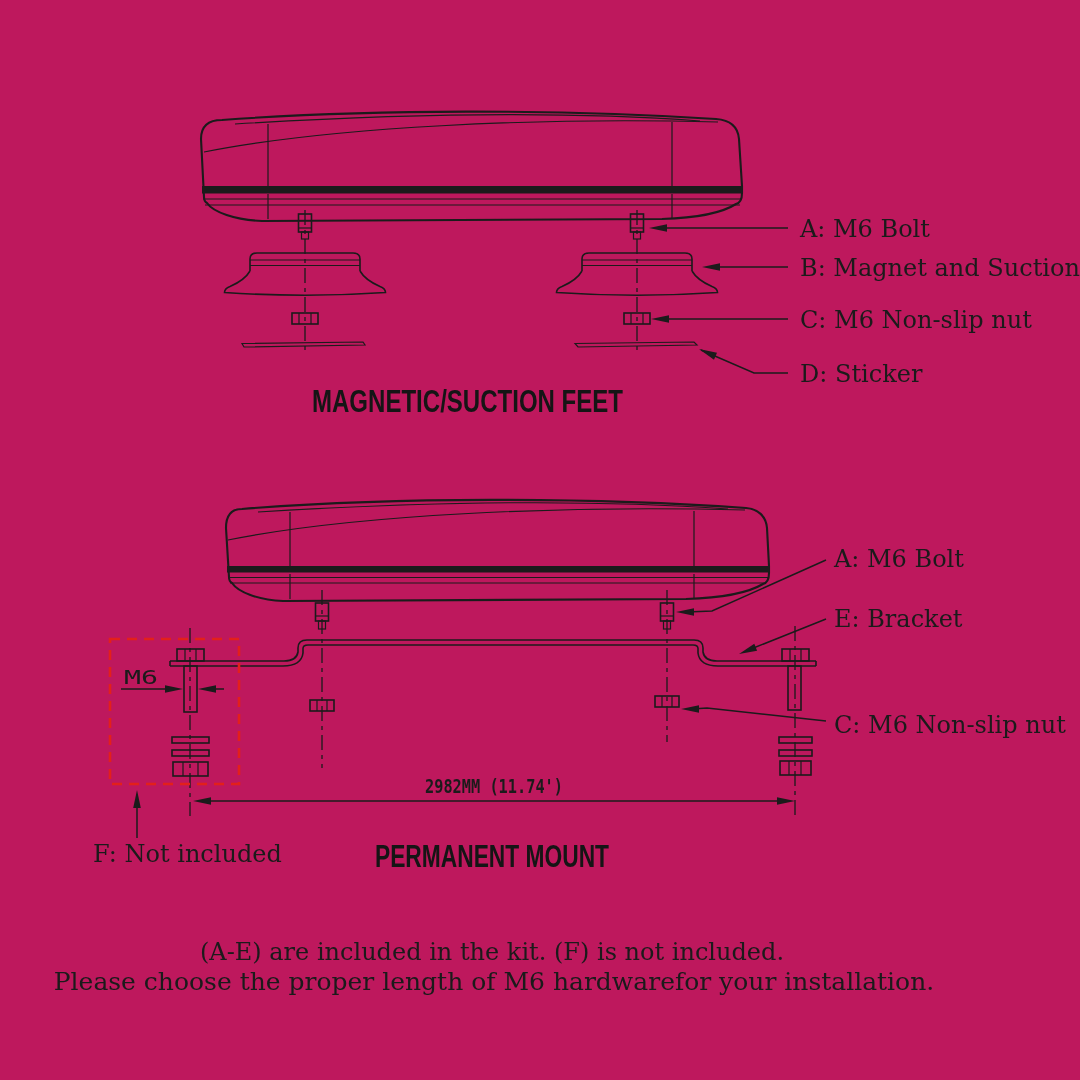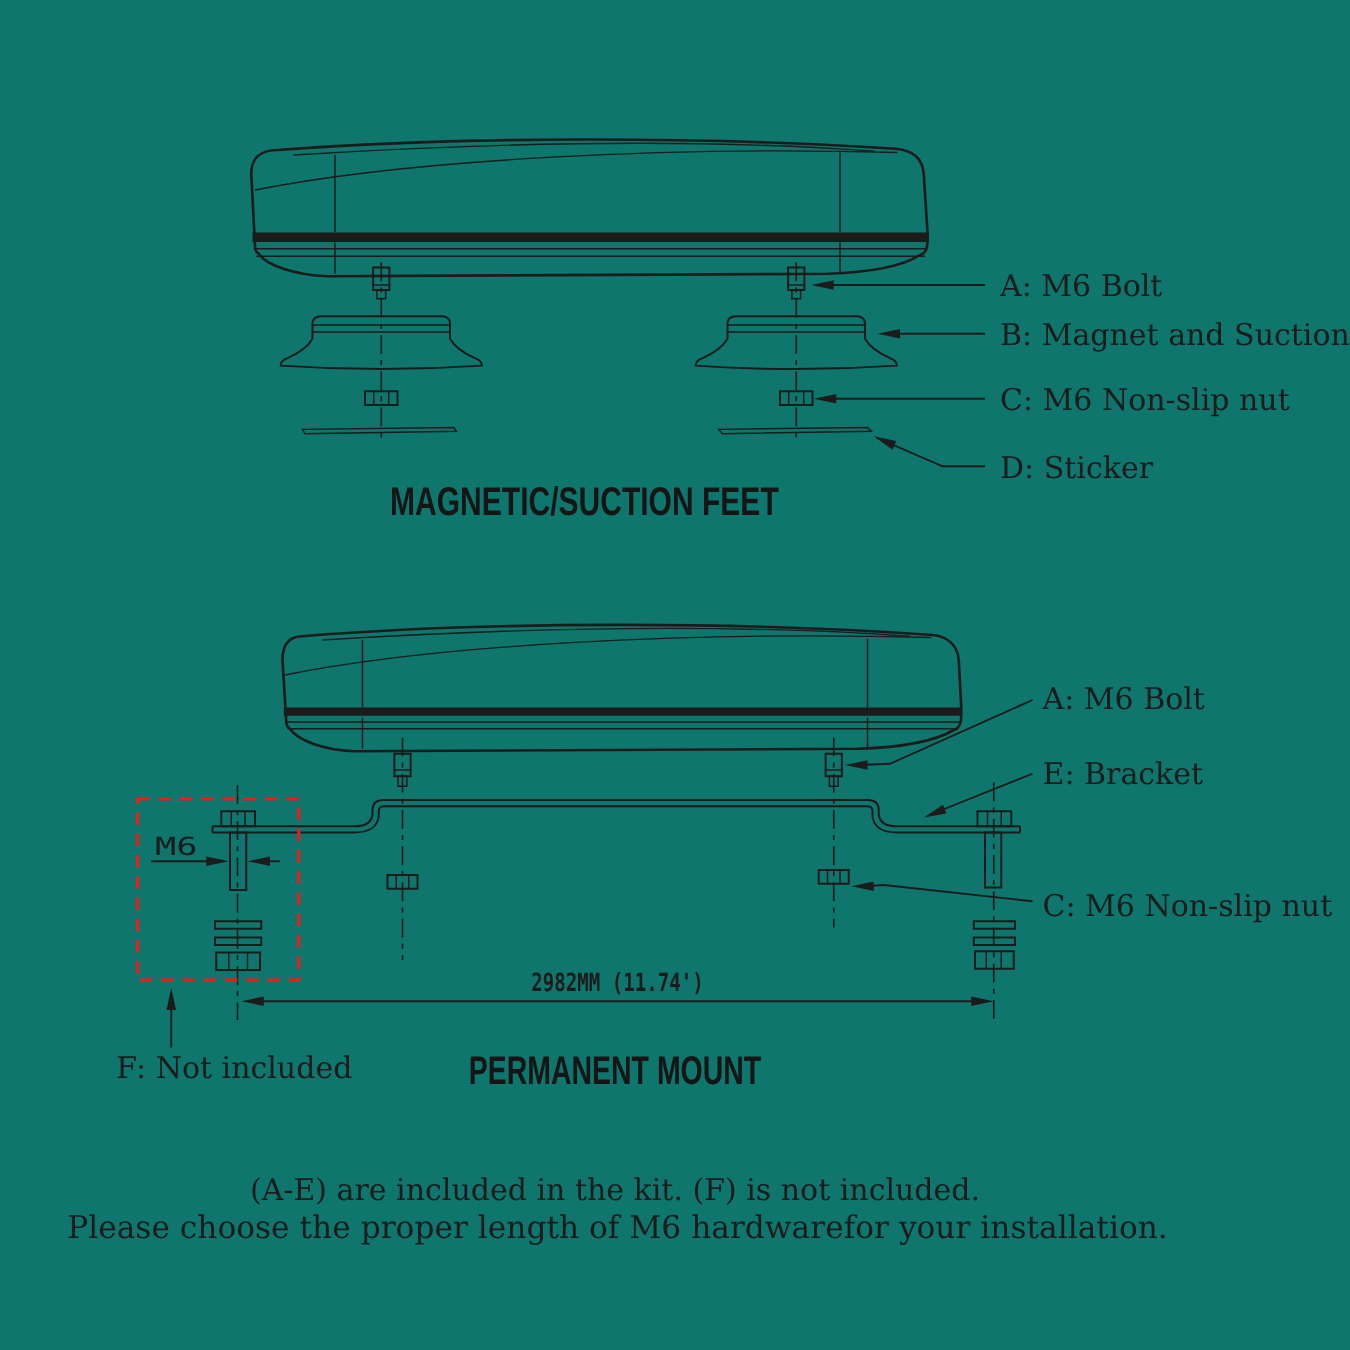--- a/index.html
+++ b/index.html
@@ -1,16 +1,16 @@
 <!DOCTYPE html>
 <html><head>
 <meta charset="utf-8">
 <style>
   html,body{margin:0;padding:0;background:#ffffff;}
-  .stage{width:1080px;height:1080px;position:relative;background:#0f766e;overflow:hidden;text-align:center;}
+  .stage{width:1080px;height:1080px;position:relative;background:#be185d;overflow:hidden;text-align:center;}
   svg{display:block;}
   .ln{stroke:#1b1b1b;fill:none;}
   .w2{stroke-width:2.1;}
   .w16{stroke-width:1.6;}
   .w12{stroke-width:1.2;}
   .thin{stroke-width:1.1;}
   .fillink{fill:#1b1b1b;stroke:none;}
   .cl{stroke:#1b1b1b;fill:none;stroke-width:1.3;stroke-dasharray:15 5 4 5;}
   .lead{stroke:#1b1b1b;fill:none;stroke-width:1.5;}
   .redbox{stroke:#e3201b;fill:none;stroke-width:2.6;stroke-dasharray:10 7;}

